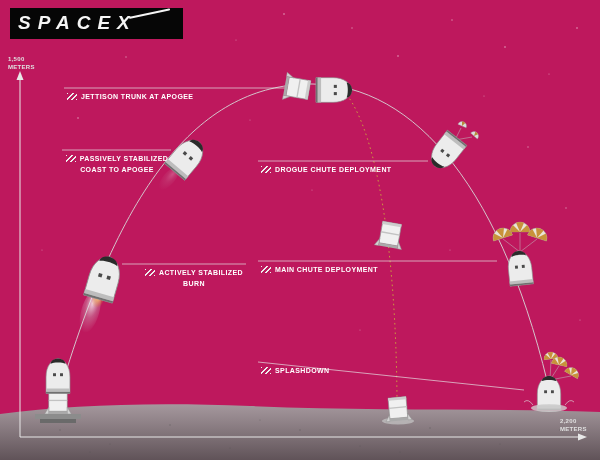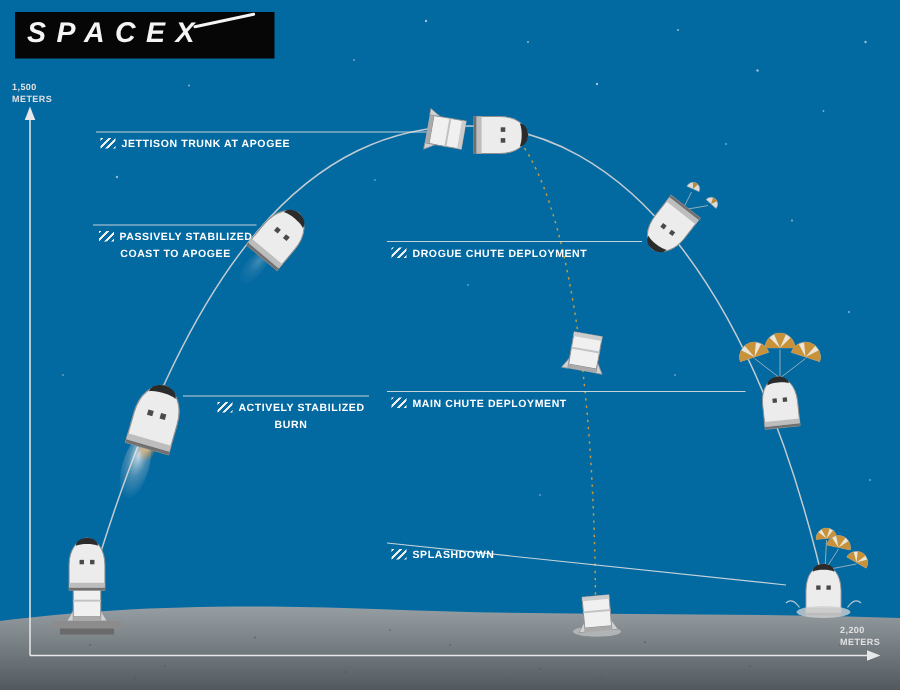--- a/index.html
+++ b/index.html
@@ -1,16 +1,16 @@
 <!DOCTYPE html>
 <html><head>
 <meta charset="utf-8">
 <style>
   html,body{margin:0;padding:0;background:#000;}
-  .canvas{position:relative;width:600px;height:460px;background:#0369a1;overflow:hidden;
+  .canvas{position:relative;width:600px;height:460px;background:#be185d;overflow:hidden;
           font-family:"Liberation Sans",sans-serif;}
   svg.scene{position:absolute;left:0;top:0;}
 
   .logo{position:absolute;left:10px;top:8px;display:flex;align-items:center;
         background:#060606;padding:5px 12px 7px 8px;}
   .logo-text{color:#f5f5f5;font-weight:bold;font-style:italic;font-size:19px;
              letter-spacing:7px;line-height:1;}
   .logo-swoosh{display:inline-block;width:42px;height:2px;background:#f5f5f5;
                margin-left:-8px;transform:translateY(-5px) rotate(-12deg);
                transform-origin:left center;border-radius:1px;}

